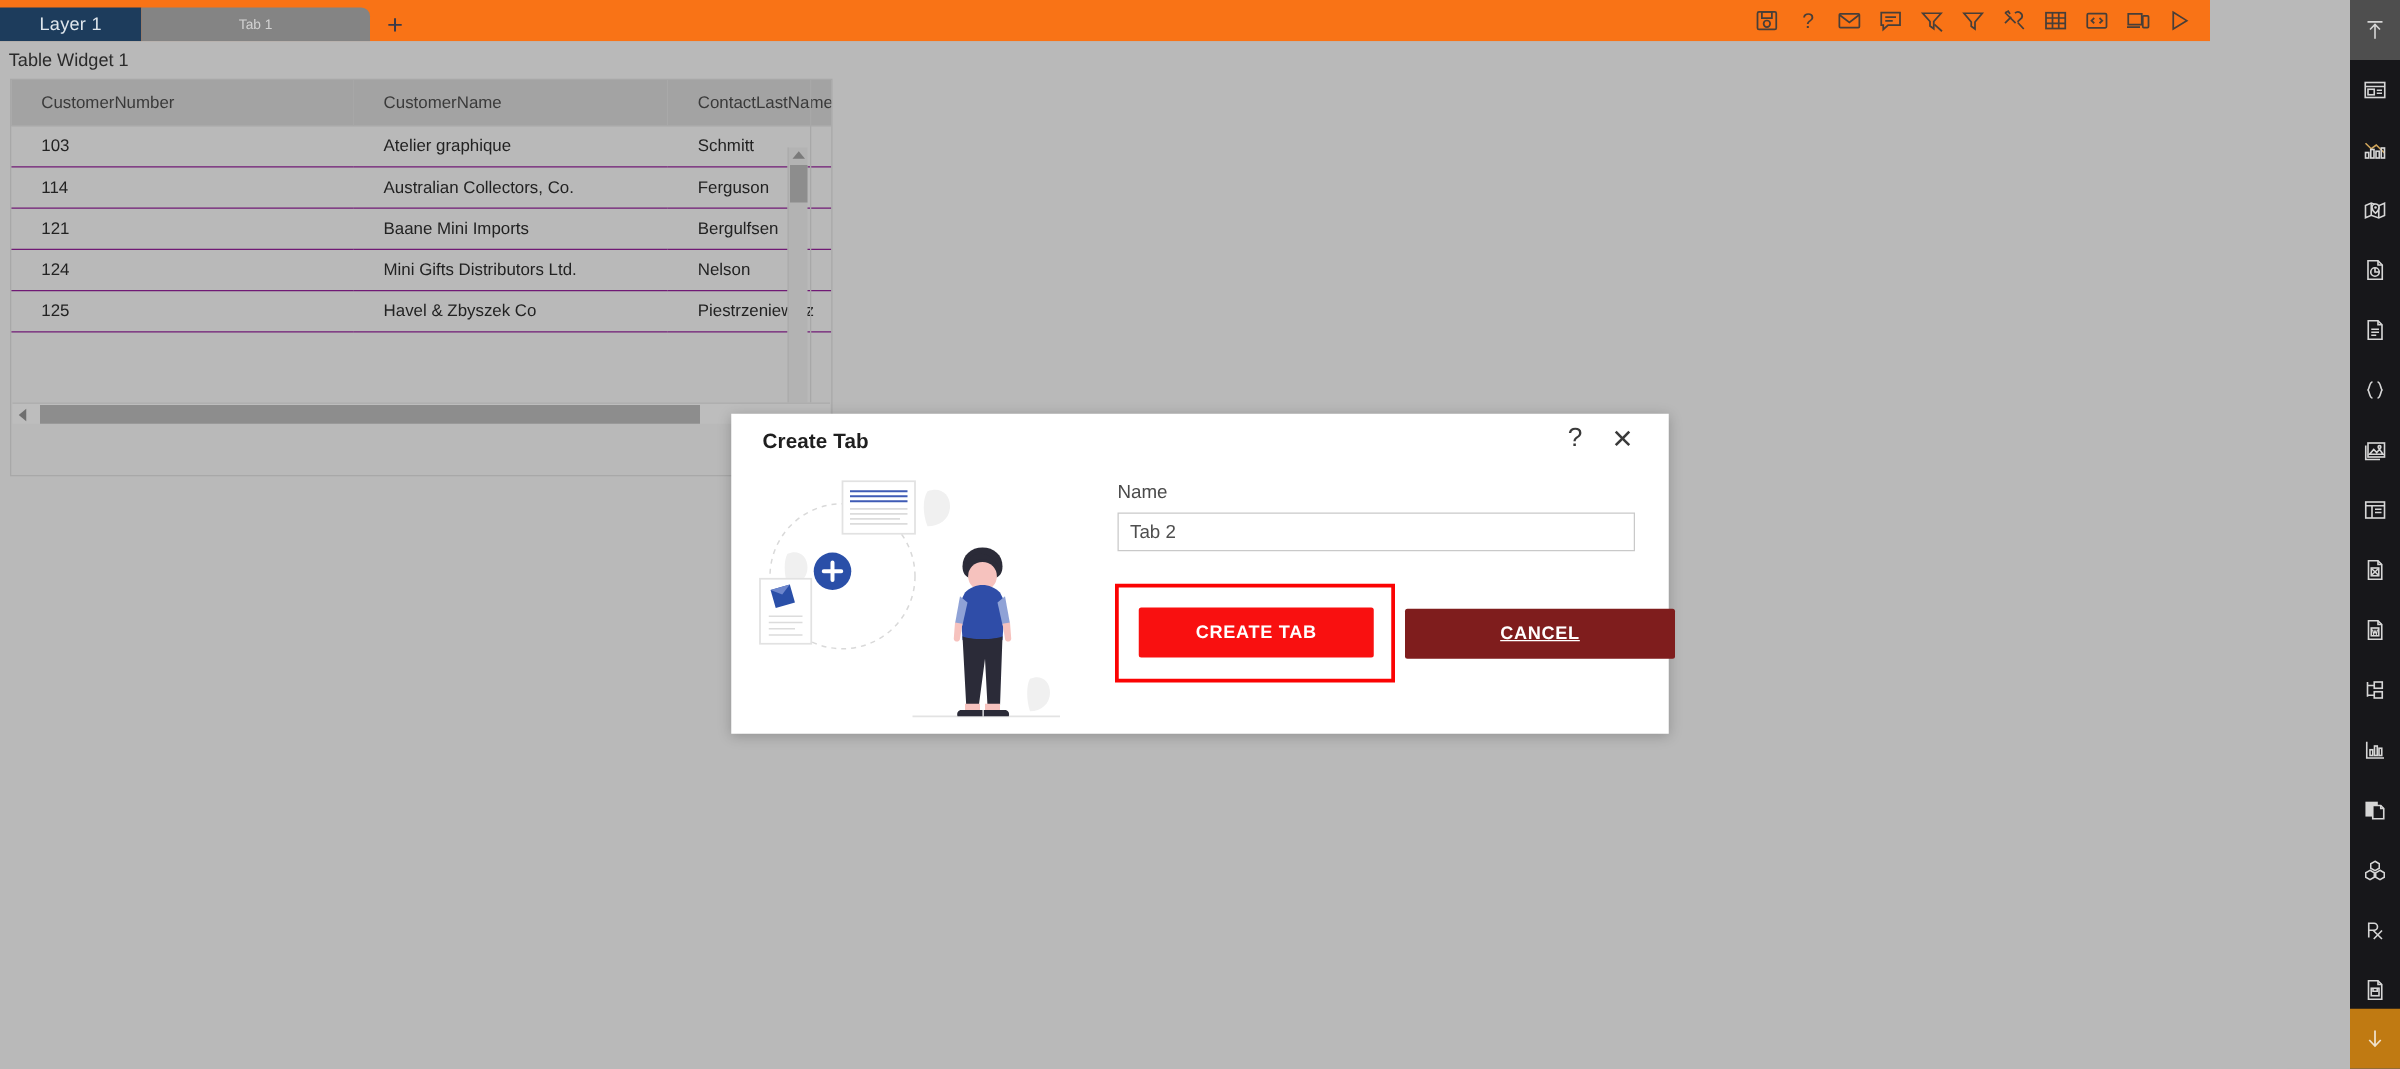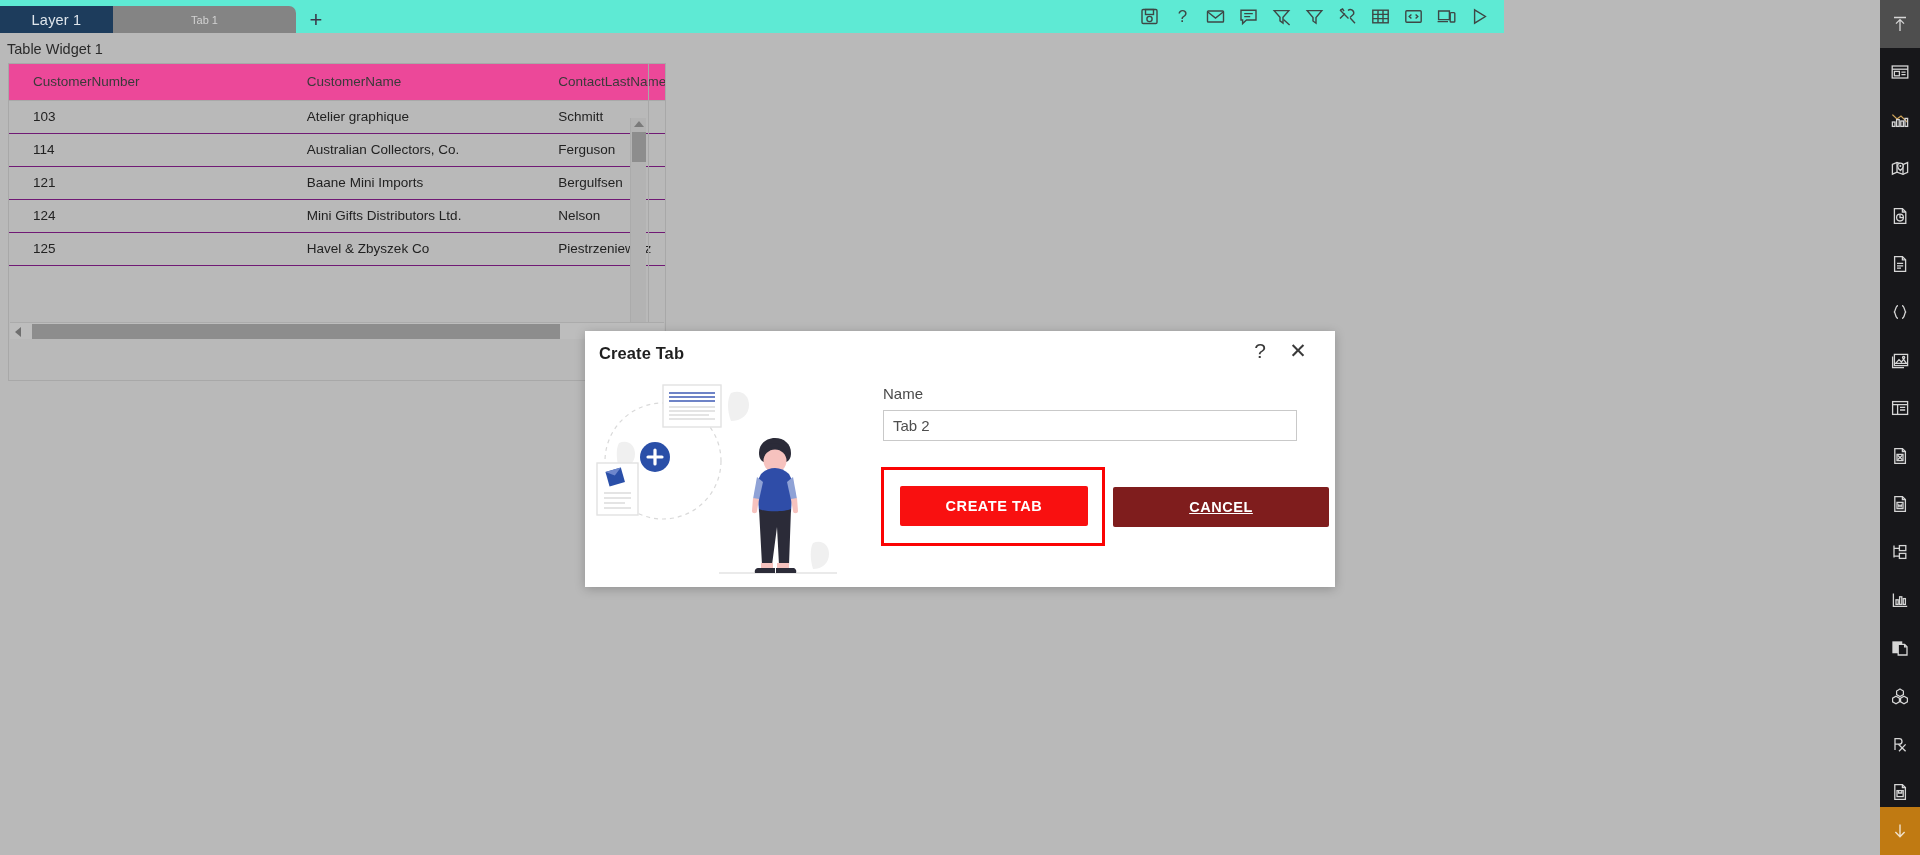--- a/index.html
+++ b/index.html
@@ -6,22 +6,22 @@
   html, body {
     width: 1920px; height: 855px;
     overflow: hidden;
     font-family: "Liberation Sans", sans-serif;
     background: #b9b9b9;
   }
   #app { position: relative; width: 1920px; height: 855px; background: #b9b9b9; }
 
   
   .topbar {
-    position: absolute; left: 0; top: 0; width: 1504px; height: 33px;
-    background: #5eead4;
+    position: absolute; left: 0; top: 0; width: 1768px; height: 33px;
+    background: #f97316;
     display: flex; align-items: flex-end;
   }
   .tabstrip { display: flex; align-items: flex-end; height: 33px; }
   .layer-tab {
     width: 113px; height: 27px;
     background: #1d3c5c; color: #dfe6ec;
     font-size: 14.5px; display: flex; align-items: center; justify-content: center;
     letter-spacing: .2px;
   }
   .doc-tab {
@@ -58,21 +58,21 @@
   }
   .tbl { width: 100%; border-collapse: collapse; table-layout: fixed; }
   .tbl col.c1 { width: 268px; }
   .tbl col.c2 { width: 246px; }
   .tbl col.c3 { width: 128px; }
   .tbl th {
     text-align: left; font-weight: 400;
     font-size: 13.5px; color: #3a3a3a;
     padding: 10px 0 11px 24px;
     border-bottom: 1px solid #a9a9a9;
-    background: #ec4899;
+    background: #a3a3a3;
   }
   .tbl td {
     font-size: 13.5px; color: #222;
     padding: 8px 0 9px 24px;
     border-bottom: 1px solid #701a75;
     white-space: nowrap; overflow: hidden;
   }
   
   .vscroll {
     position: absolute; right: 19px; top: 54px; width: 16px; height: 263px;
@@ -104,20 +104,21 @@
   }
   
   .col-edge { position: absolute; top: 0; bottom: 0; width: 1px; background: #a8a8a8; }
 
   
   .modal {
     position: absolute; left: 585px; top: 298px;
     width: 750px; height: 256px;
     background: #ffffff;
     box-shadow: 0 2px 10px rgba(0,0,0,.22);
+    padding-left: 11px;
   }
   .modal-head { position: relative; height: 46px; }
   .modal-title {
     position: absolute; left: 14px; top: 13px;
     font-size: 16.5px; font-weight: 700; color: #1f1f1f;
     letter-spacing: .1px;
   }
   .modal-help {
     position: absolute; right: 62px; top: 7px;
     width: 26px; height: 26px; display: flex; align-items: center; justify-content: center;

